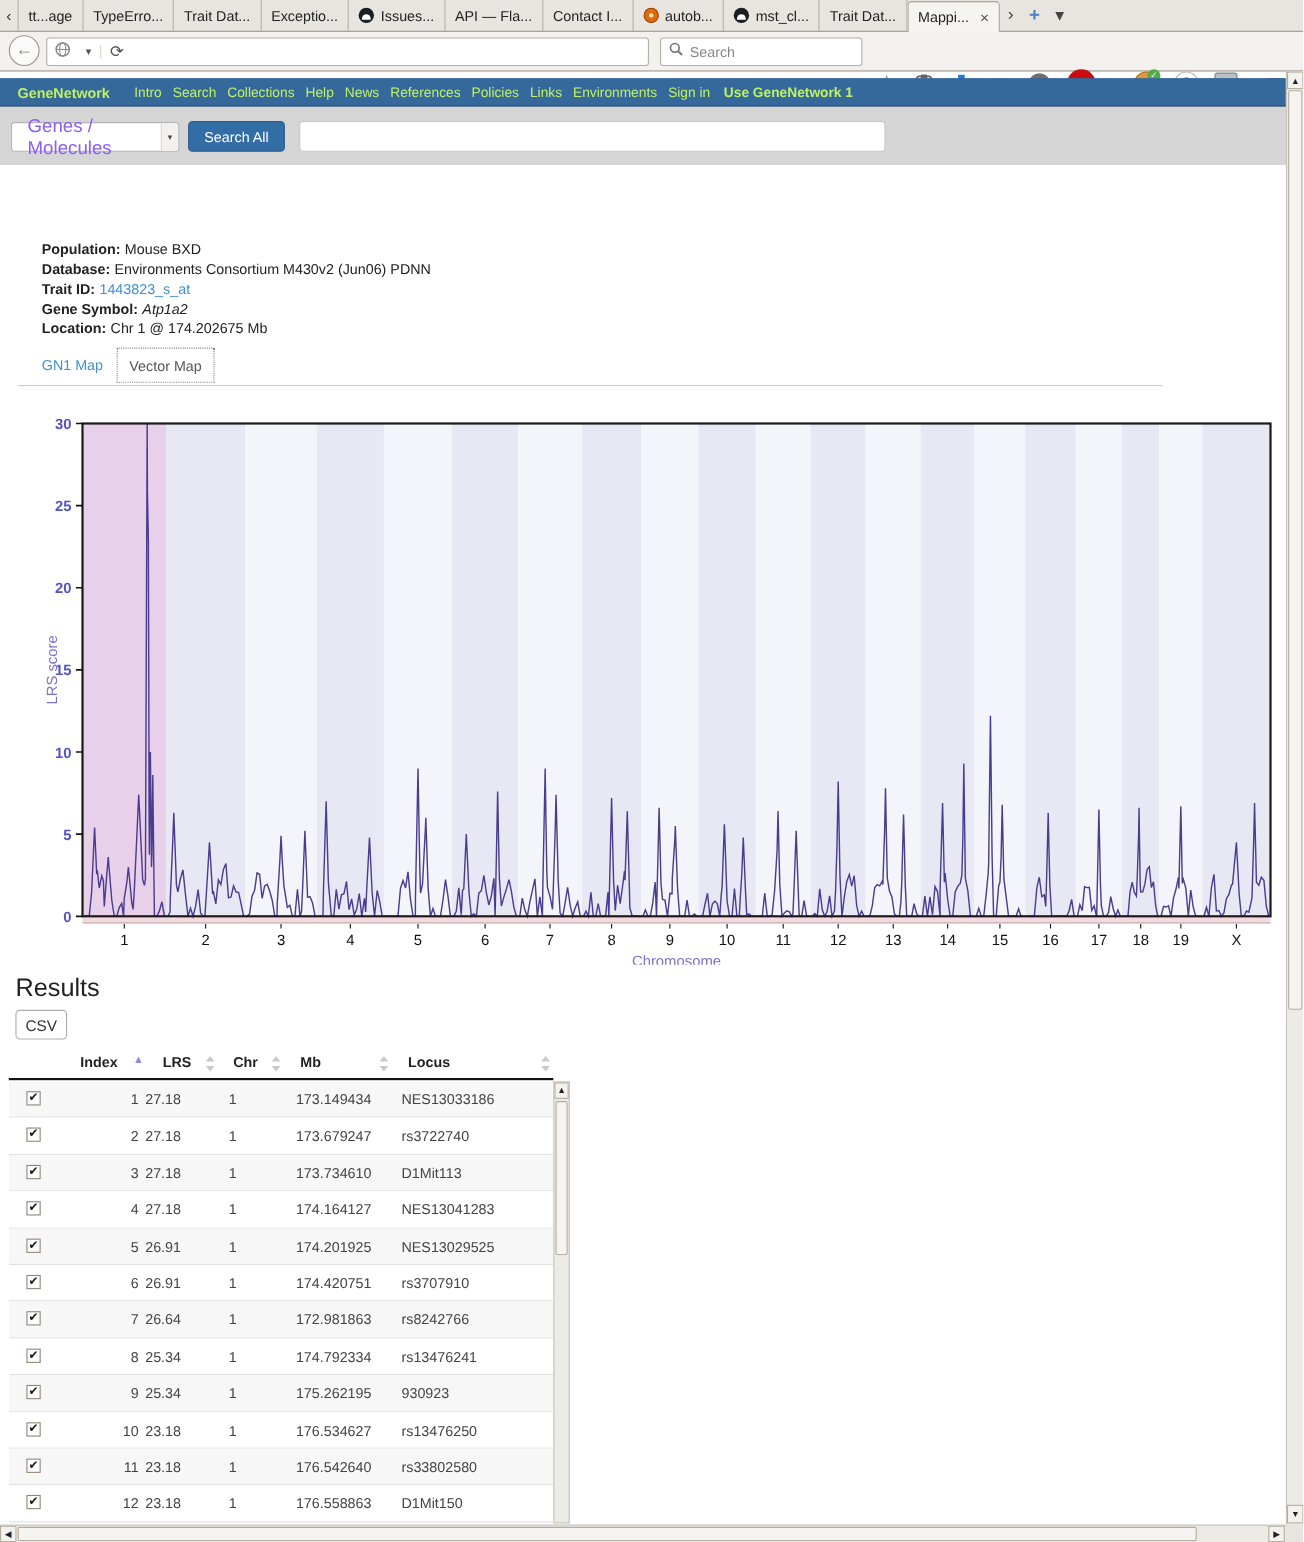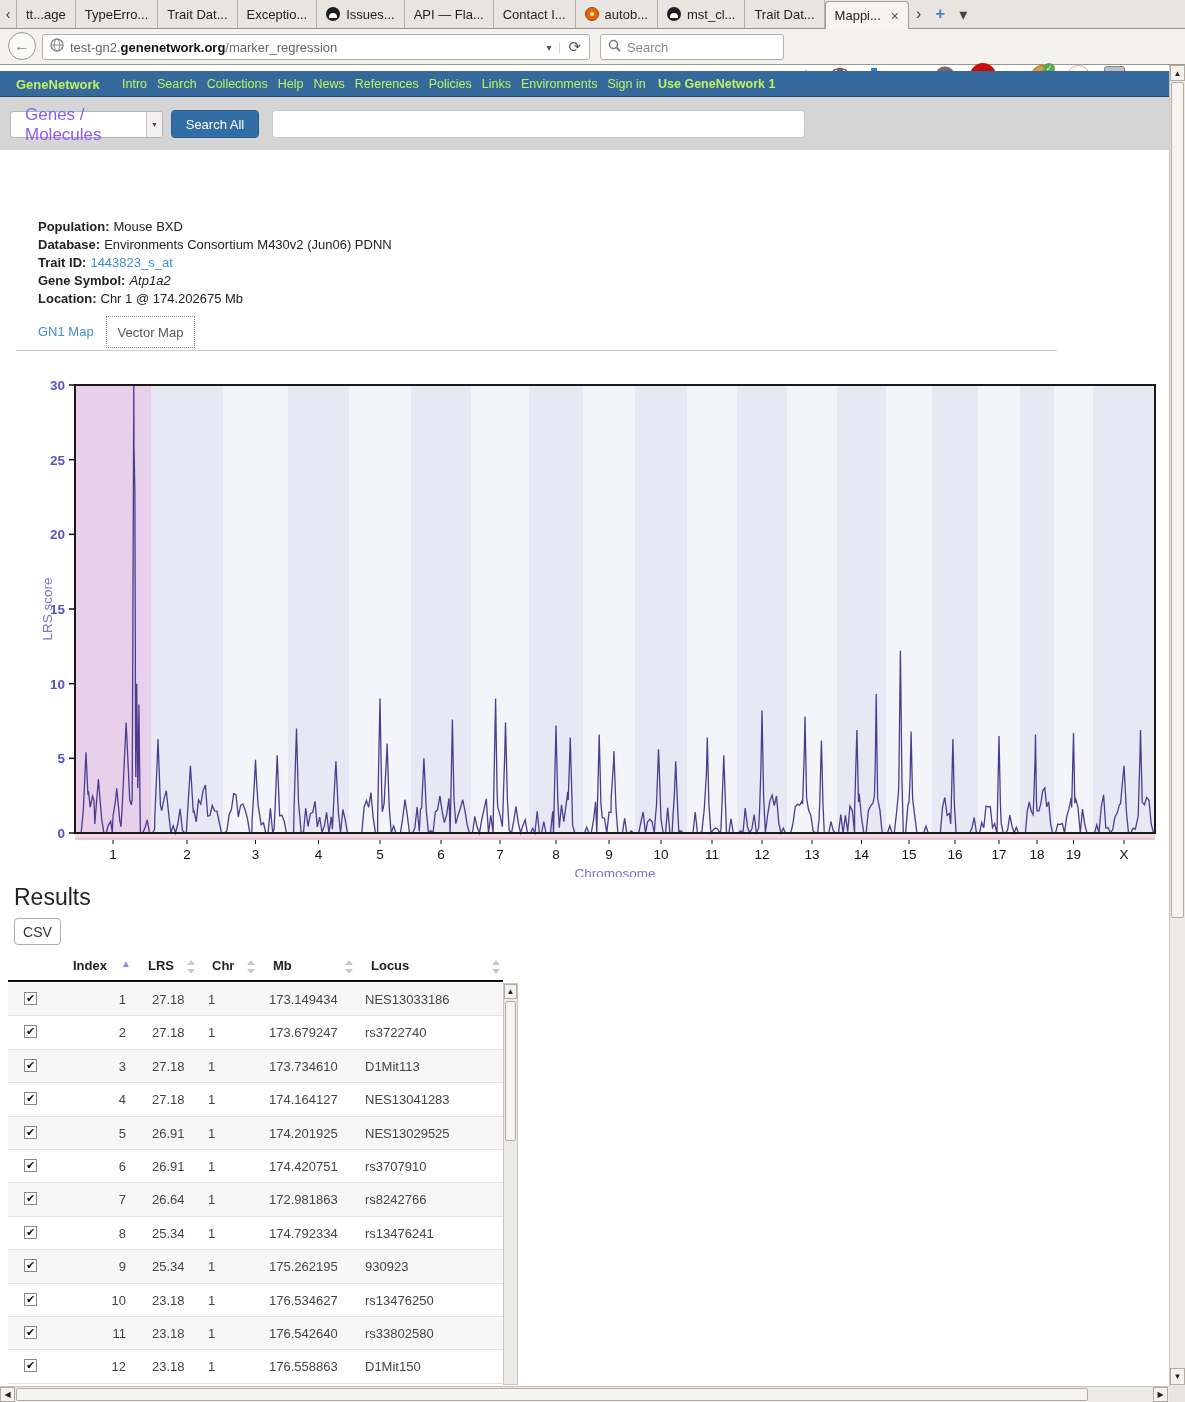--- a/index.html
+++ b/index.html
@@ -134,21 +134,21 @@
   .sort-both .up { top:0; border-bottom:5px solid #c9c9c9; }
   .sort-both .dn { bottom:0; border-top:5px solid #c9c9c9; }
   #tbody { left:8px; top:983px; width:495px; height:402px; overflow:hidden; }
   .trow { position:relative; width:495px; height:33.4px; border-bottom:1px solid #e2e2e2; }
   .trow.odd { background:#f7f7f7; }
   .trow.even { background:#ffffff; }
   .td { position:absolute; top:9px; font-size:13px; color:#444; }
   .cb { position:absolute; left:16px; top:9px; width:13px; height:13px; background:#fff;
     border:1px solid #8f8778; font-size:11px; line-height:11px; text-align:center; color:#111; }
   .td-index { left:60px; width:58px; text-align:right; }
-  .td-lrs { left:144px; }
+  .td-lrs { left:124px; }
   .td-chr { left:200px; }
   .td-mb { left:261px; }
   .td-locus { left:357px; }
 
   
   .sb-track { background:#eceae5; }
   .sb-btn { position:absolute; background:#f4f2ee; border:1px solid #b5ac9f;
     display:flex; align-items:center; justify-content:center; color:#222; font-size:8px; }
   .sb-thumb { position:absolute; background:#f6f4f0; border:1px solid #b5ac9f; border-radius:2px; }
   #table-vscroll { left:503px; top:983px; width:15px; height:402px; border:1px solid #c9c4bb; }
@@ -214,21 +214,20 @@
   <div id="navtoolbar" class="abs">
     <div id="back-btn" class="abs">←</div>
     <div id="urlbar" class="abs">
       <span class="globe">
         <svg width="14" height="14" viewBox="0 0 14 14">
             <circle cx="7" cy="7" r="6" fill="none" stroke="#8a8a8a" stroke-width="1.4"></circle>
             <ellipse cx="7" cy="7" rx="2.8" ry="6" fill="none" stroke="#8a8a8a" stroke-width="1"></ellipse>
             <line x1="1" y1="7" x2="13" y2="7" stroke="#8a8a8a" stroke-width="1"></line>
           </svg>
       </span>
-      <span id="url-text"><span>test-gn2.</span><b>genenetwork.org</b><span>/marker_regression</span></span>
       <span id="url-dd">▾</span>
       <span id="reload-btn">⟳</span>
     </div>
     <div id="searchbox" class="abs">
       <span class="mag">
         <svg width="13" height="13" viewBox="0 0 13 13">
             <circle cx="5.5" cy="5.5" r="4" fill="none" stroke="#777" stroke-width="1.5"></circle>
             <line x1="8.6" y1="8.6" x2="12" y2="12" stroke="#777" stroke-width="1.8"></line>
           </svg>
       </span>

